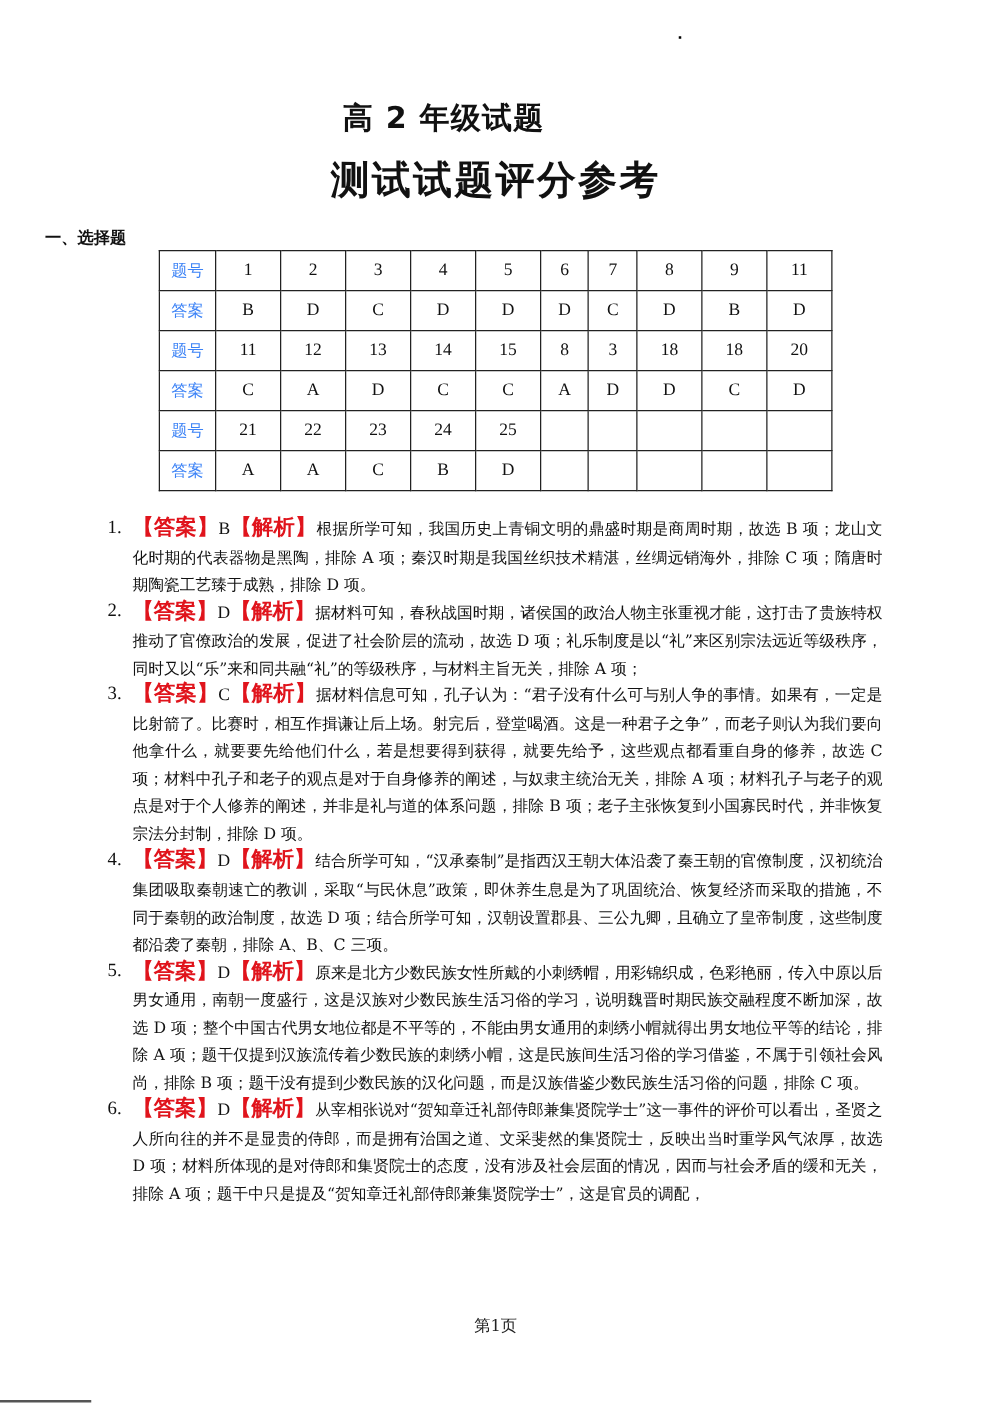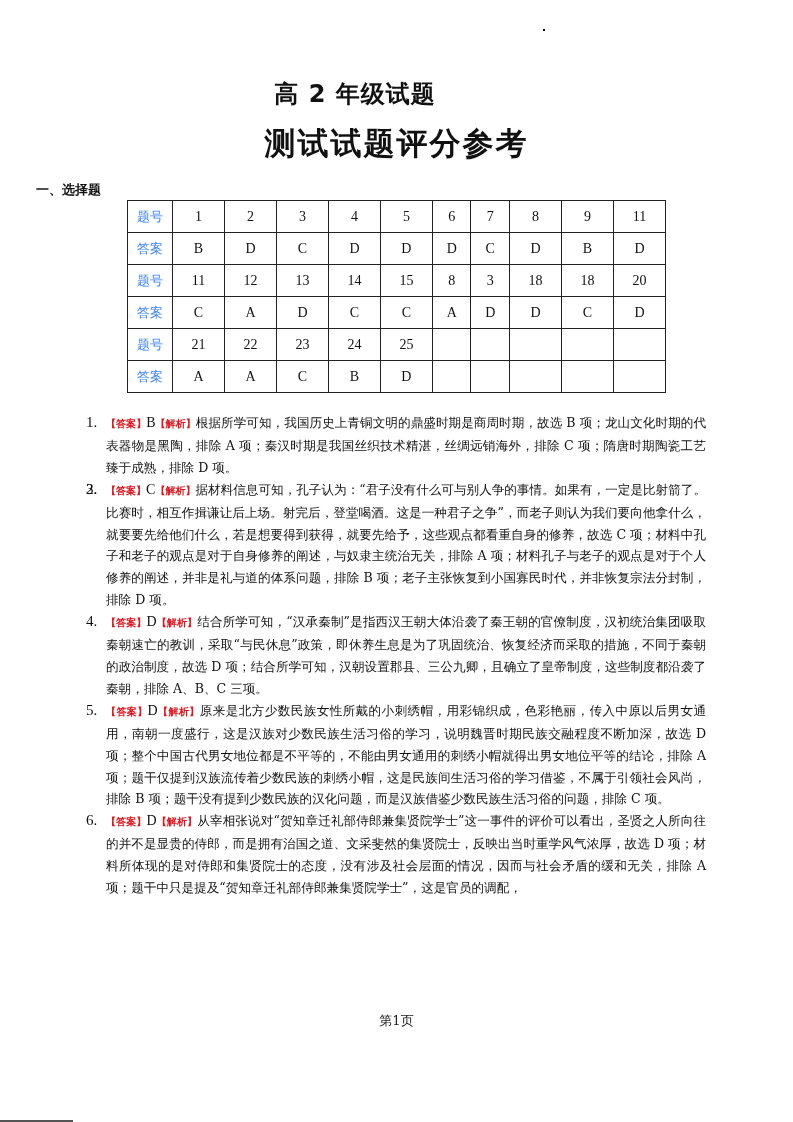--- a/index.html
+++ b/index.html
@@ -25,26 +25,26 @@
     border-collapse: collapse; font-size: 14px;
   }
   table.ans td {
     border: 1.3px solid #222; height: 31px; text-align: center; padding: 0;
     font-family: "Liberation Serif", serif;
   }
   table.ans td.hd { width: 44px; font-family: "DejaVu Sans", sans-serif; font-size: 13px; color:#3b82f6; }
   .items { position: absolute; top: 412px; left: 86px; width: 620px; font-size: 12.6px; line-height: 21.9px; }
   .item { position: relative; padding-left: 20px; }
   .num { position: absolute; left: 0; top: 0; font-family: "Liberation Serif", serif; font-size: 15px; }
-  .tag { color: #e0141c; font-family: "DejaVu Sans", sans-serif; font-weight: bold; font-size: 10px; }
+  .tag { color: #e0141c; font-family: "DejaVu Sans", sans-serif; font-weight: bold; font-size: 17px; }
   .letter { font-family: "Liberation Serif", serif; font-size: 14px; }
   .para { text-align: justify; }
   .sub { padding-left: 24px; text-align: justify; }
   .footer {
-    position: absolute; top: 1012px; left: 0; width: 793px; text-align: center;
+    position: absolute; top: 1052px; left: 0; width: 793px; text-align: center;
     font-size: 13px; color: #222;
   }
   .footline { position: absolute; left: 0; top: 1120px; width: 73px; height: 1.5px; background: #555; }
 </style>
 </head>
 <body>
 
 <div class="dot"></div>
 
 <div class="title1">高 2 年级试题</div>
@@ -135,20 +135,21 @@
     </tbody>
 </table>
 
 <div class="items" id="items">
     <div class="item">
       <span class="num">1.</span>
       <div class="para"><span class="tag">【答案】</span><span class="letter">B</span><span class="tag">【解析】</span><span>根据所学可知，我国历史上青铜文明的鼎盛时期是商周时期，故选 B 项；龙山文化时期的代表器物是黑陶，排除 A 项；秦汉时期是我国丝织技术精湛，丝绸远销海外，排除 C 项；隋唐时期陶瓷工艺臻于成熟，排除 D 项。</span></div>
     </div>
     <div class="item">
       <span class="num">2.</span>
+      <div class="para"><span class="tag">【答案】</span><span class="letter">D</span><span class="tag">【解析】</span><span>据材料可知，春秋战国时期，诸侯国的政治人物主张重视才能，这打击了贵族特权推动了官僚政治的发展，促进了社会阶层的流动，故选 D 项；礼乐制度是以“礼”来区别宗法远近等级秩序，同时又以“乐”来和同共融“礼”的等级秩序，与材料主旨无关，排除 A 项；</span></div>
     </div>
     <div class="item">
       <span class="num">3.</span>
       <div class="para"><span class="tag">【答案】</span><span class="letter">C</span><span class="tag">【解析】</span><span>据材料信息可知，孔子认为：“君子没有什么可与别人争的事情。如果有，一定是比射箭了。比赛时，相互作揖谦让后上场。射完后，登堂喝酒。这是一种君子之争”，而老子则认为我们要向他拿什么，就要要先给他们什么，若是想要得到获得，就要先给予，这些观点都看重自身的修养，故选 C 项；材料中孔子和老子的观点是对于自身修养的阐述，与奴隶主统治无关，排除 A 项；材料孔子与老子的观点是对于个人修养的阐述，并非是礼与道的体系问题，排除 B 项；老子主张恢复到小国寡民时代，并非恢复宗法分封制，排除 D 项。</span></div>
     </div>
     <div class="item">
       <span class="num">4.</span>
       <div class="para"><span class="tag">【答案】</span><span class="letter">D</span><span class="tag">【解析】</span><span>结合所学可知，“汉承秦制”是指西汉王朝大体沿袭了秦王朝的官僚制度，汉初统治集团吸取秦朝速亡的教训，采取“与民休息”政策，即休养生息是为了巩固统治、恢复经济而采取的措施，不同于秦朝的政治制度，故选 D 项；结合所学可知，汉朝设置郡县、三公九卿，且确立了皇帝制度，这些制度都沿袭了秦朝，排除 A、B、C 三项。</span></div>
     </div>
     <div class="item">

